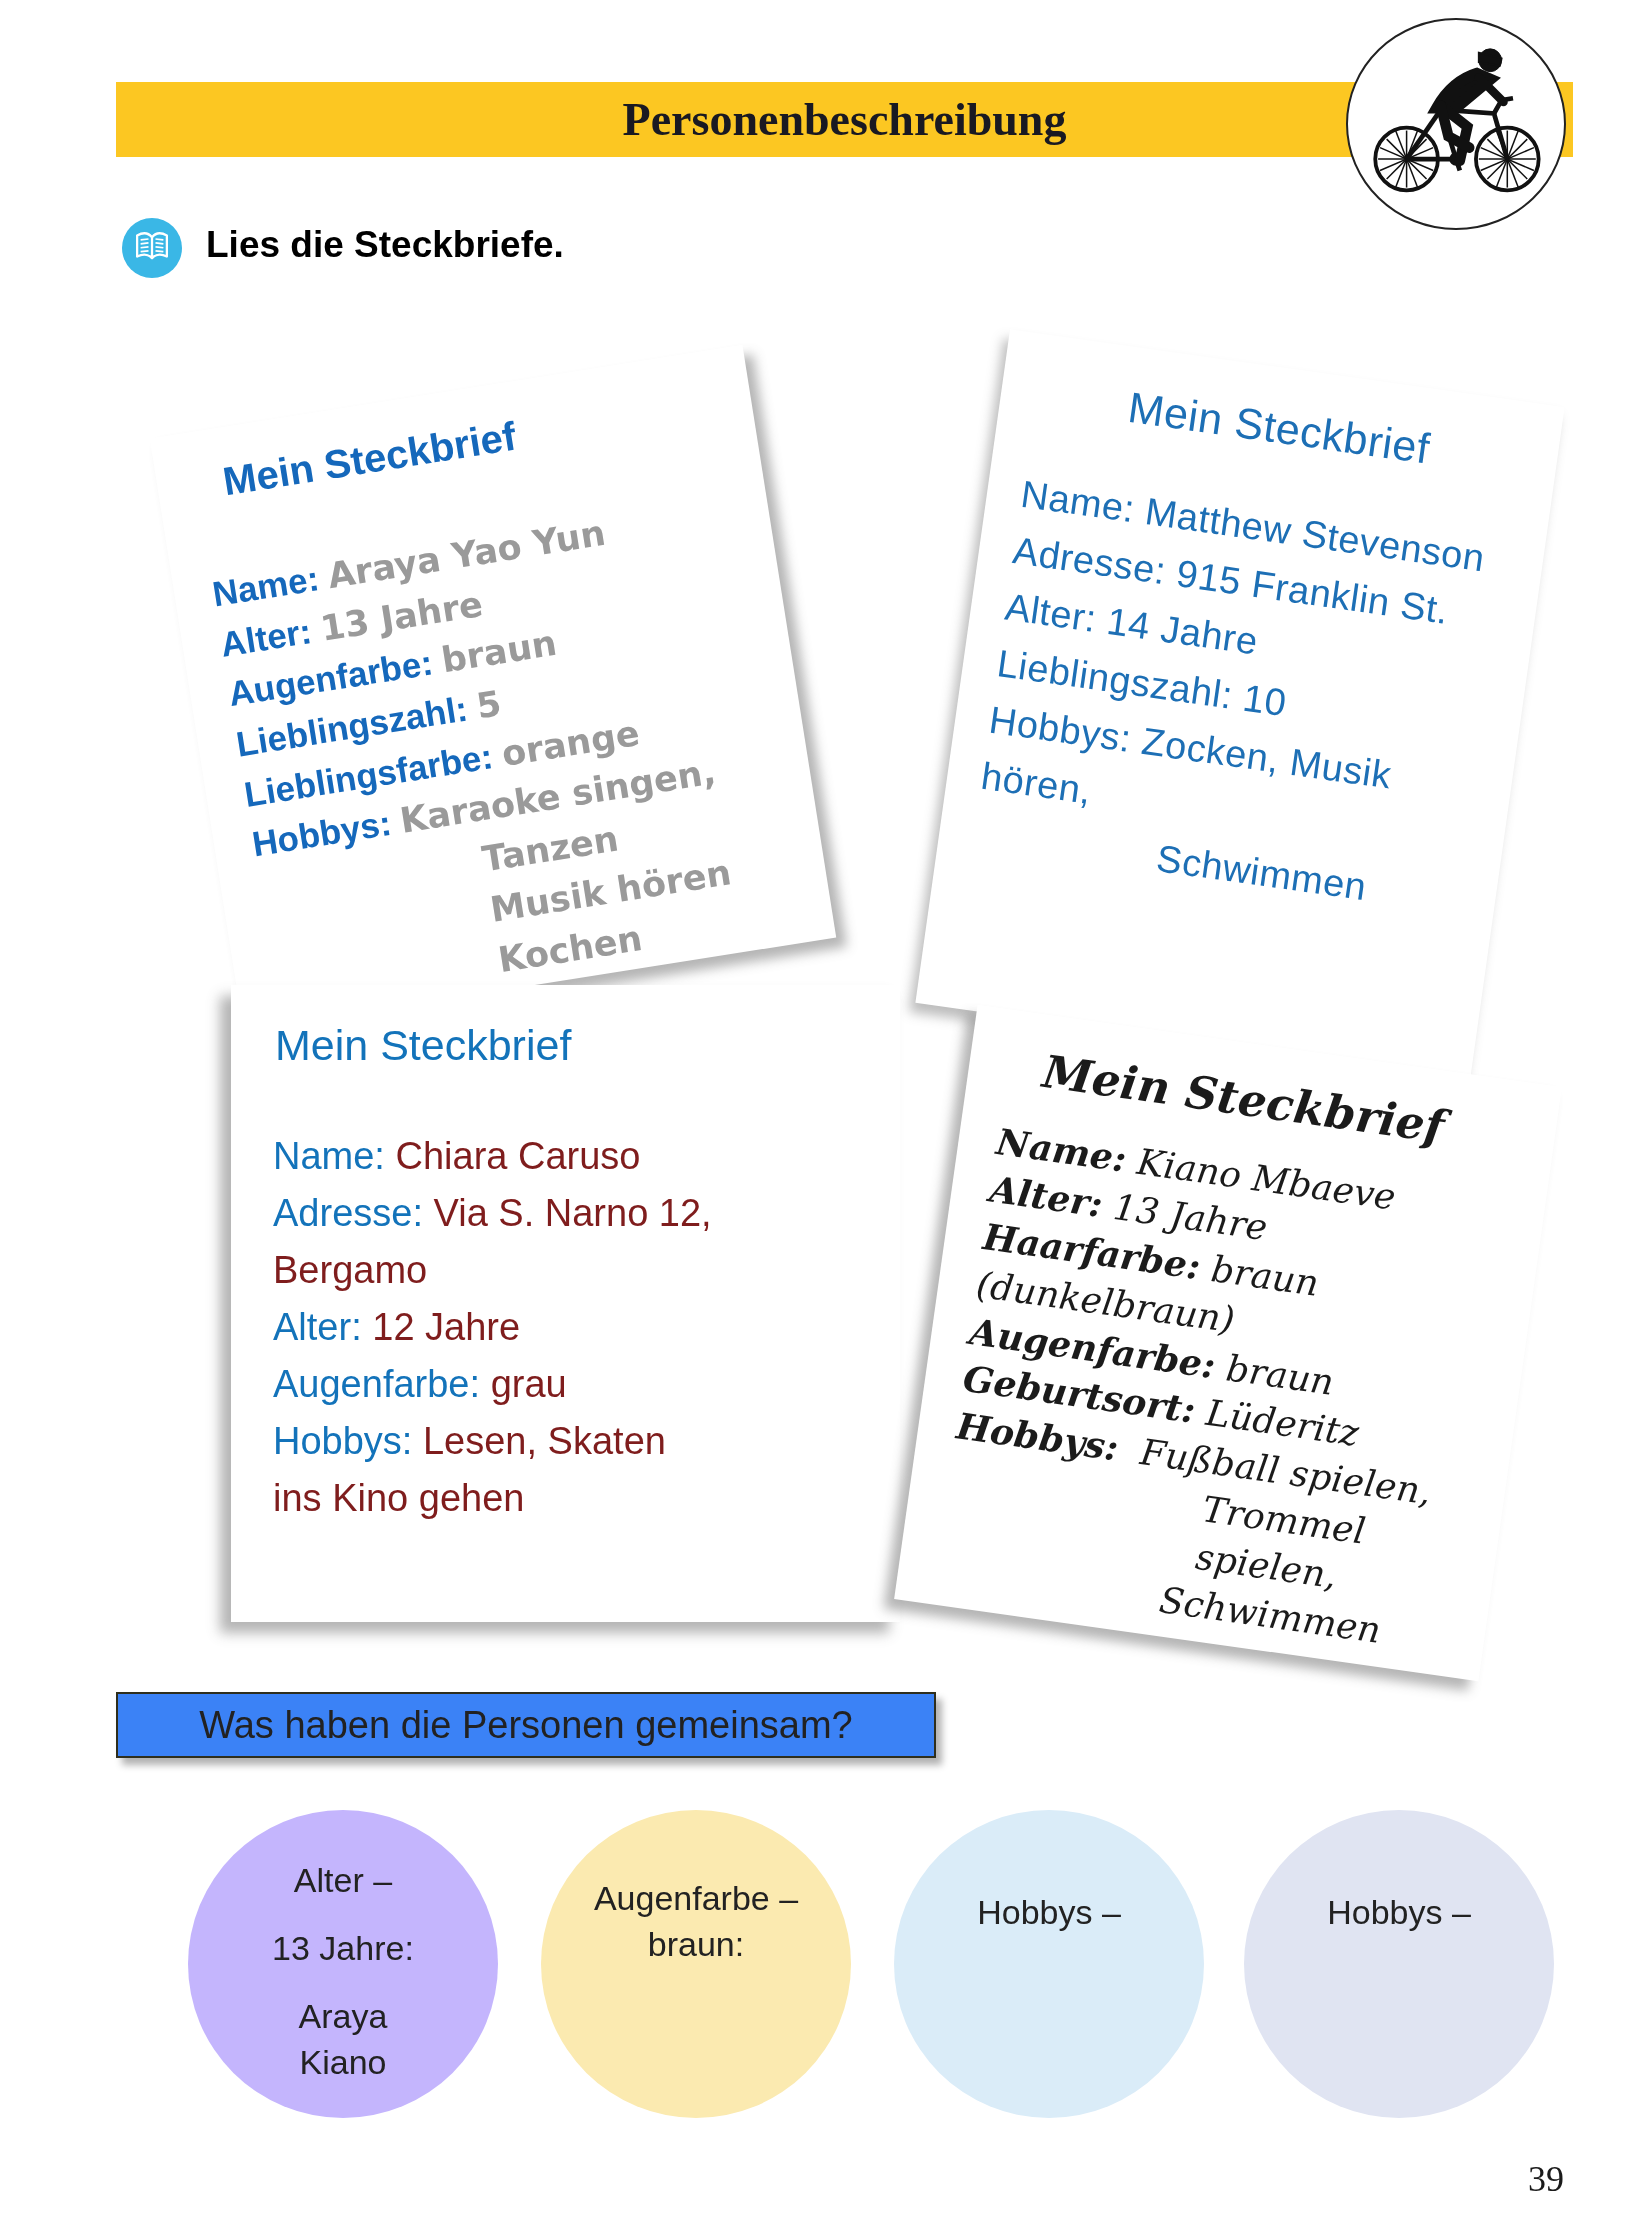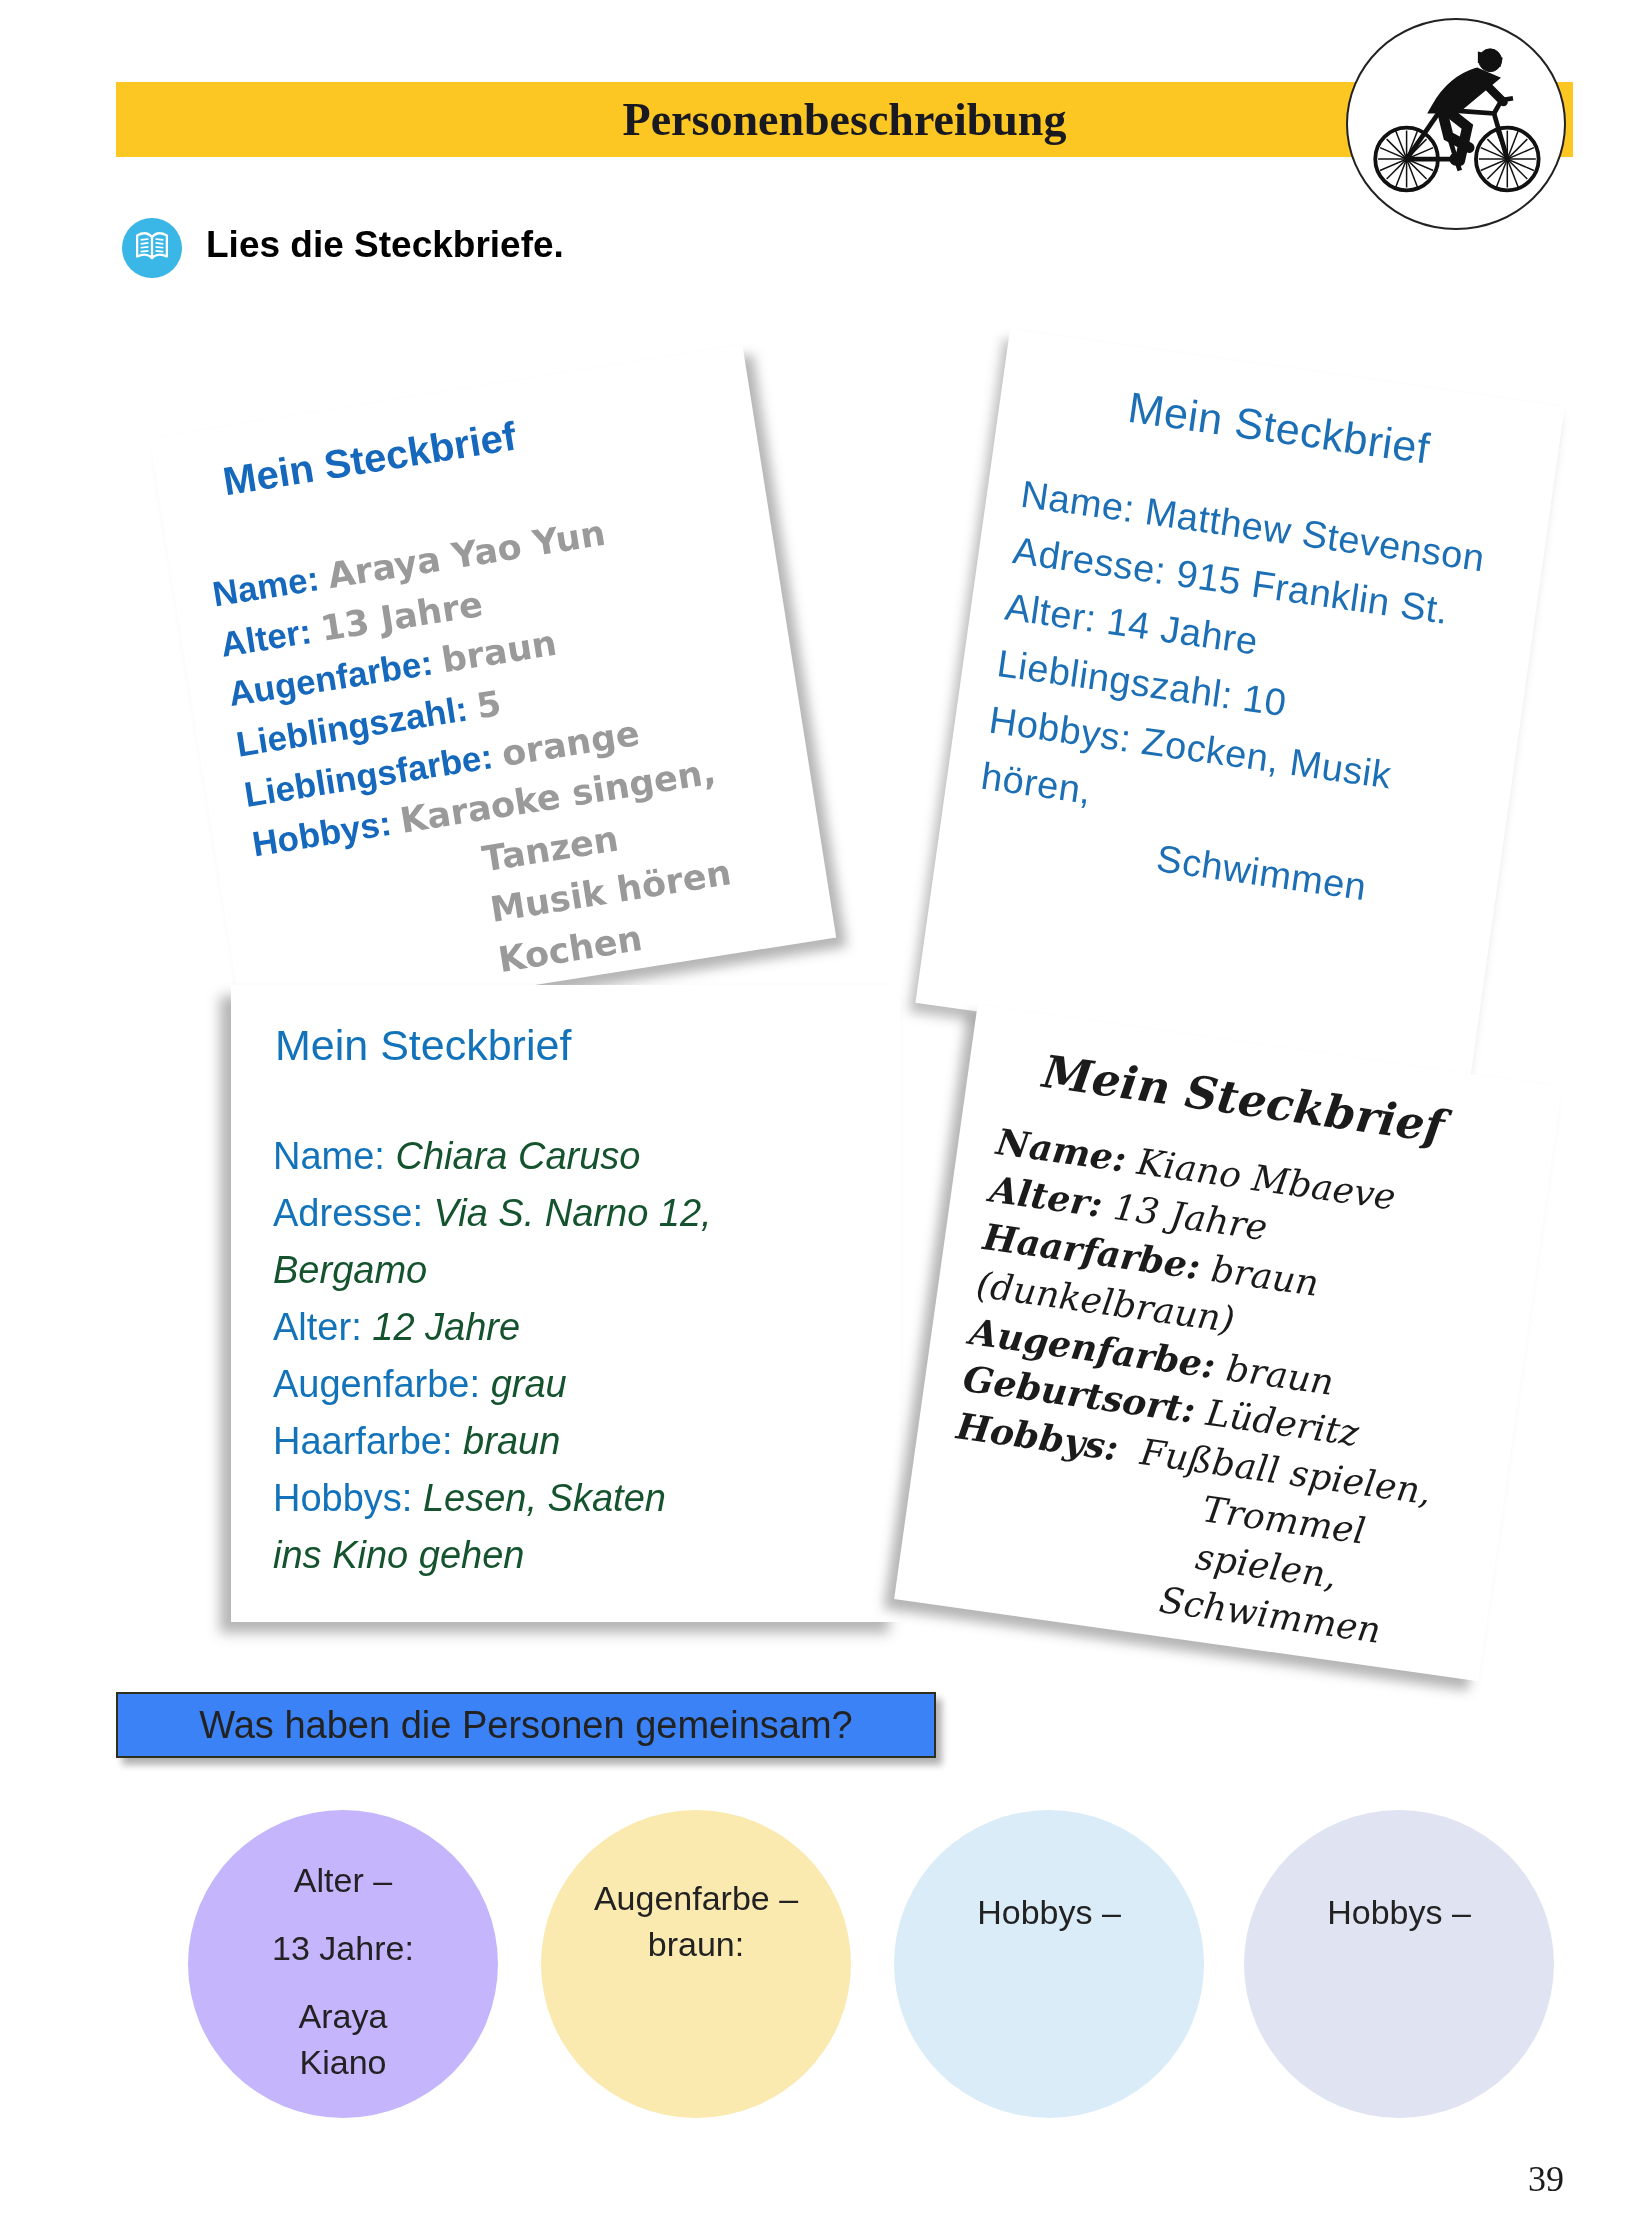--- a/index.html
+++ b/index.html
@@ -37,21 +37,21 @@
   .card1 .indent{margin-left:225px;}
 
   .card2{color:#1d6fb5;letter-spacing:.5px;}
   .card2 .title{font-size:43px;text-align:center;margin:6px 0 48px 0;}
   .card2 .line{font-size:38px;line-height:1.5;}
   .card2 .indent{margin-left:185px;}
 
   .card3 .title{font-size:43px;color:#1373ba;margin:4px 0 58px 2px;}
   .card3 .line{font-size:38px;line-height:1.5;}
   .card3 .lbl{color:#1373ba;}
-  .card3 .val{color:#14532d;font-style:italic;}
+  .card3 .val{color:#7f1d1d;}
   .card3 .indent{}
 
   .card4{color:#1b1b1b;font-family:"DejaVu Serif",serif;font-style:italic;}
   .card4 .title{font-size:45px;margin:4px 0 26px 36px;font-weight:bold;}
   .card4 .line{font-size:36px;line-height:1.33;}
   .card4 .lbl{font-weight:bold;}
   .card4 .indent1{margin-left:255px;}
   .card4 .indent2{margin-left:225px;}
 
   
@@ -169,21 +169,20 @@
     <div class="line indent"><span>Schwimmen</span></div>
   </div>
 
   <div class="card card3">
     <div class="title">Mein Steckbrief</div>
     <div class="line"><span class="lbl">Name:</span> <span class="val">Chiara Caruso</span></div>
     <div class="line"><span class="lbl">Adresse:</span> <span class="val">Via S. Narno 12,</span></div>
     <div class="line indent"><span class="val">Bergamo</span></div>
     <div class="line"><span class="lbl">Alter:</span> <span class="val">12 Jahre</span></div>
     <div class="line"><span class="lbl">Augenfarbe:</span> <span class="val">grau</span></div>
-    <div class="line"><span class="lbl">Haarfarbe:</span> <span class="val">braun</span></div>
     <div class="line"><span class="lbl">Hobbys:</span> <span class="val">Lesen, Skaten</span></div>
     <div class="line indent"><span class="val">ins Kino gehen</span></div>
   </div>
 
   <div class="card card4">
     <div class="title">Mein Steckbrief</div>
     <div class="line"><span class="lbl">Name:</span> <span>Kiano Mbaeve</span></div>
     <div class="line"><span class="lbl">Alter:</span> <span>13 Jahre</span></div>
     <div class="line"><span class="lbl">Haarfarbe:</span> <span>braun (dunkelbraun)</span></div>
     <div class="line"><span class="lbl">Augenfarbe:</span> <span>braun</span></div>

